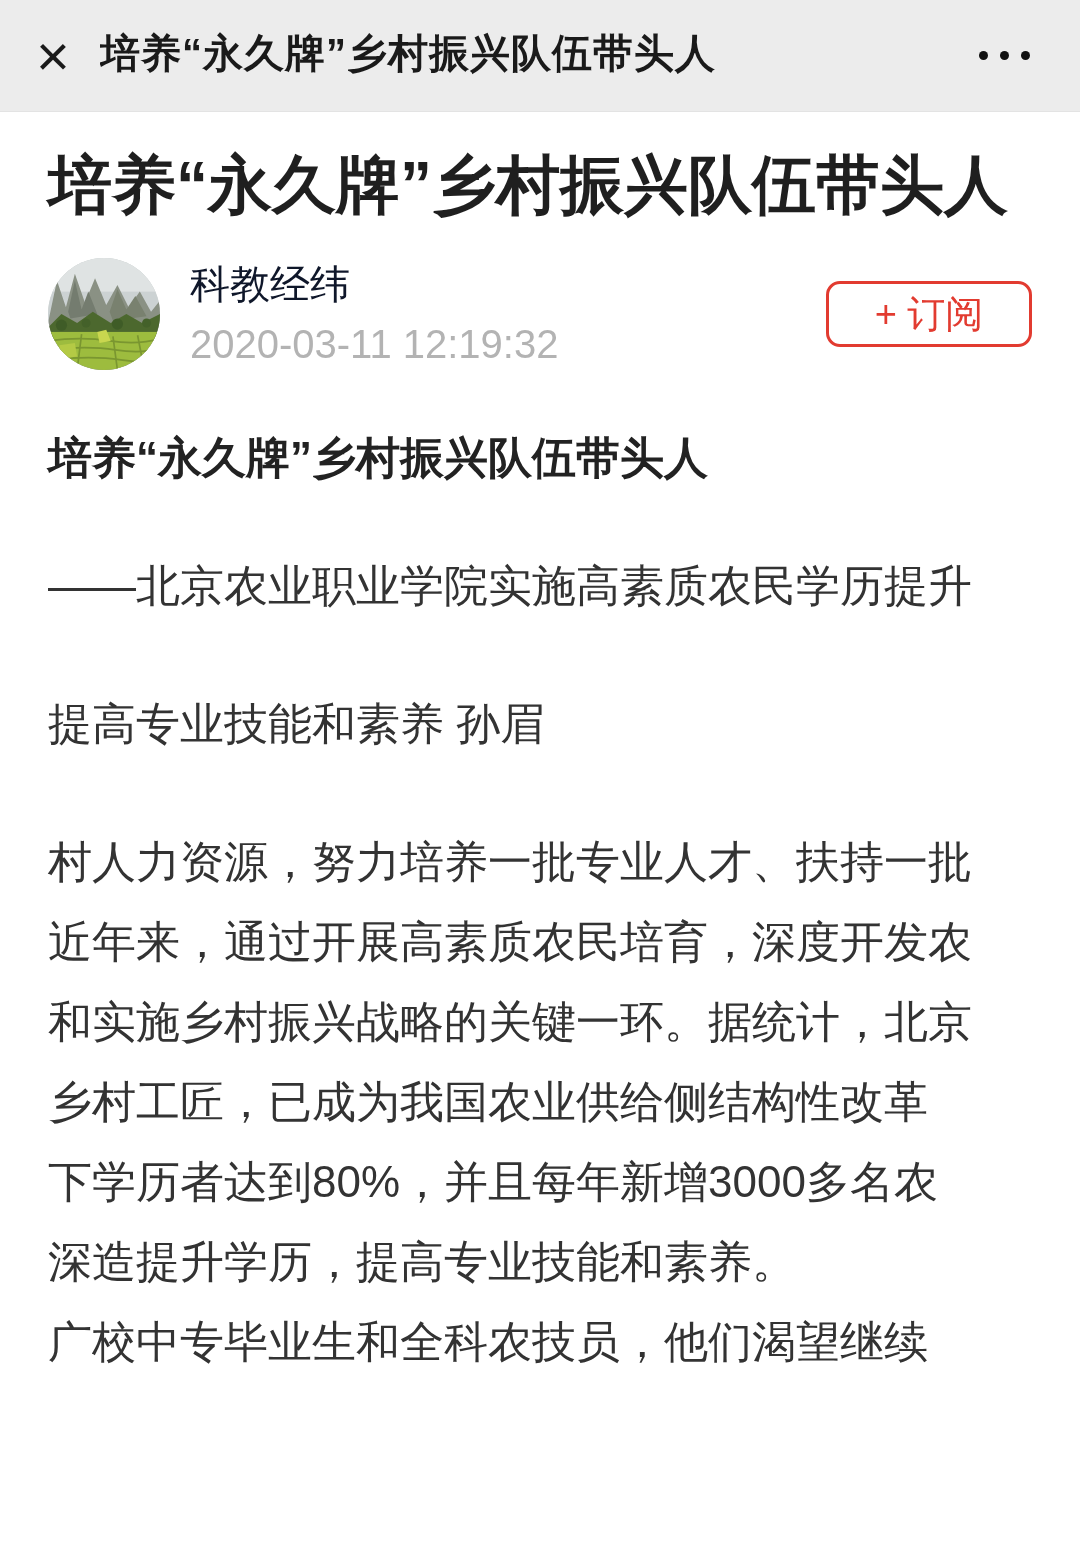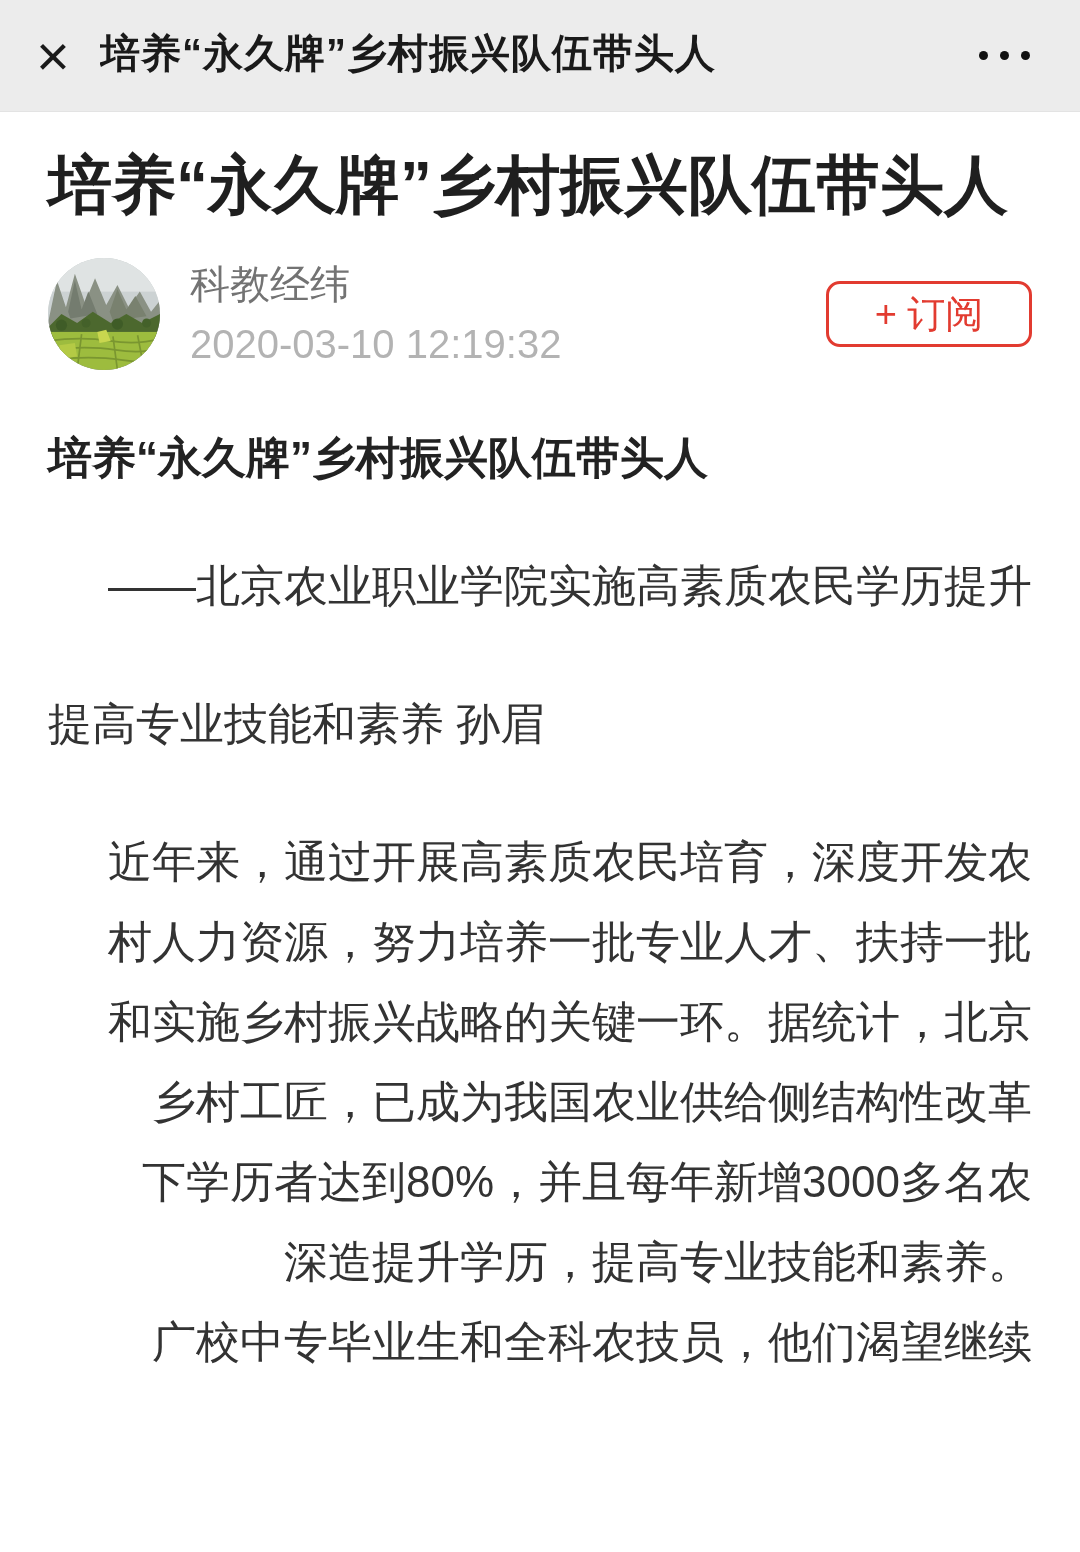--- a/index.html
+++ b/index.html
@@ -42,33 +42,33 @@
     font-weight:700;color:var(--headline-text);letter-spacing:0;
   }
   
   .author-row{margin-top:26px;display:flex;align-items:center;}
   .avatar{
     width:112px;height:112px;border-radius:50%;overflow:hidden;flex:none;
     background:#d8dcd9;cursor:pointer;
   }
   .avatar svg{display:block;width:112px;height:112px;}
   .meta{margin-left:30px;}
-  .author-name{font-size:40px;color:#737373;line-height:1.2;cursor:pointer;}
+  .author-name{font-size:40px;color:#0f172a;line-height:1.2;cursor:pointer;}
   .timestamp{font-size:40px;color:var(--timestamp-gray);margin-top:12px;line-height:1.2;}
   .subscribe{
     margin-left:auto;min-width:206px;height:66px;
     border:3px solid var(--accent-red);border-radius:14px;background:#ffffff;
     color:var(--accent-red);font-size:38px;
     display:flex;align-items:center;justify-content:center;
     font-family:inherit;cursor:pointer;padding:0 14px;
   }
   
   .article{margin-top:14px;font-size:44px;color:var(--body-text);}
   .article p{margin:58px 0 0;line-height:80px;}
-  .article .line{display:block;text-align:right;}
+  .article .line{display:block;}
   .subhead{font-weight:700;color:#222;line-height:60px !important;}
 </style>
 </head>
 <body>
 
 <header class="nav">
   <span class="close">×</span>
   <span class="nav-title">培养“永久牌”乡村振兴队伍带头人</span>
   <span class="more">
     <i></i>
@@ -98,37 +98,37 @@
         <path d="M0,74 Q30,70 55,74 T100,72" stroke="#7a9630" stroke-width="1.5" fill="none"></path>
         <path d="M0,82 Q35,78 60,82 T100,80" stroke="#7a9630" stroke-width="1.5" fill="none"></path>
         <path d="M0,91 Q40,87 65,91 T100,89" stroke="#7a9630" stroke-width="1.5" fill="none"></path>
         <path d="M30,68 L26,100 M58,70 L62,100 M80,69 L86,100" stroke="#7a9630" stroke-width="1.5" fill="none"></path>
         <polygon points="44,66 52,64 56,74 46,76" fill="#c9d64f"></polygon>
         <polygon points="10,78 24,76 26,88 12,90" fill="#b4ca45"></polygon>
       </svg>
     </div>
     <div class="meta">
       <div class="author-name">科教经纬</div>
-      <div class="timestamp">2020-03-10 12:19:32</div>
+      <div class="timestamp">2020-03-11 12:19:32</div>
     </div>
     <button class="subscribe">+ 订阅</button>
   </div>
 
   <div class="article">
     <p class="subhead">培养“永久牌”乡村振兴队伍带头人</p>
 
     <p>
       <span class="line">——北京农业职业学院实施高素质农民学历提升</span>
     </p>
 
     <p>提高专业技能和素养 孙眉</p>
 
     <p>
+      <span class="line">村人力资源，努力培养一批专业人才、扶持一批</span>
       <span class="line">近年来，通过开展高素质农民培育，深度开发农</span>
-      <span class="line">村人力资源，努力培养一批专业人才、扶持一批</span>
       <span class="line">和实施乡村振兴战略的关键一环。据统计，北京</span>
       <span class="line">乡村工匠，已成为我国农业供给侧结构性改革</span>
       <span class="line">下学历者达到80%，并且每年新增3000多名农</span>
       <span class="line">深造提升学历，提高专业技能和素养。</span>
       <span class="line">广校中专毕业生和全科农技员，他们渴望继续</span>
     </p>
   </div>
 
 </main>
 

